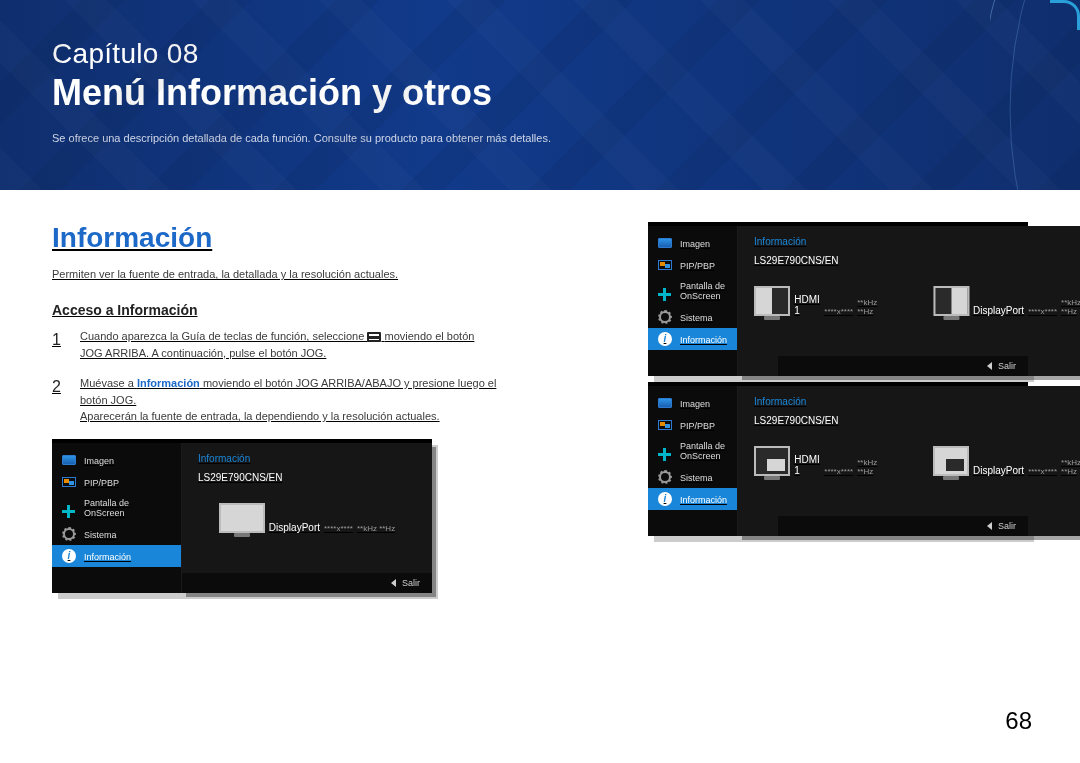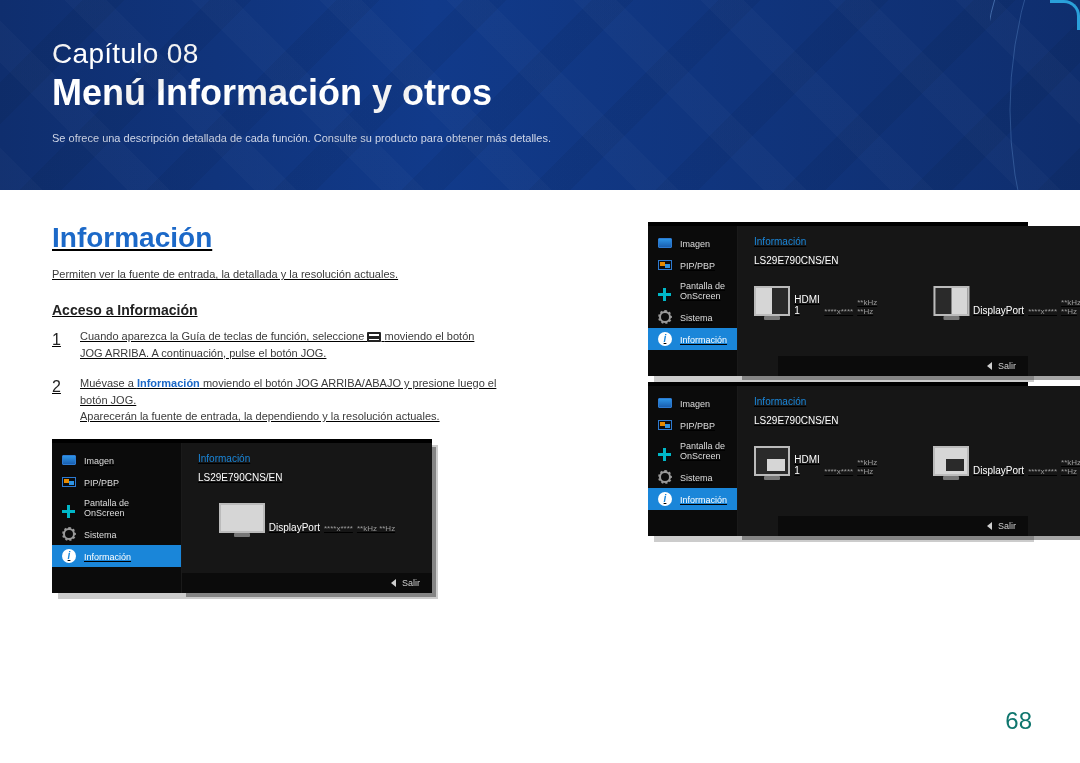--- a/index.html
+++ b/index.html
@@ -39,21 +39,21 @@
   .osd-panel{flex:1;background:#161616;position:relative;padding:10px 16px 40px 16px;box-shadow: 4px 4px 0 0 rgba(0,0,0,.35);}
   .panel-title{color:#1a86d9;font-size:10px;}
   .panel-model{color:#fff;font-size:10px;margin-top:8px;}
   .sources{display:flex;gap:46px;justify-content:center;margin-top:20px;}
   .src{display:flex;flex-direction:row;align-items:flex-end;gap:4px;}
   .srclabel{color:#fff;font-size:10px;margin-top:6px;}
   .srcres,.srchz{color:#9a9a9a;font-size:8px;}
   .osd-foot{position:absolute;bottom:0;right:0;left:130px;background:#0b0b0b;height:20px;display:flex;align-items:center;justify-content:flex-end;gap:6px;padding-right:12px;color:#cfcfcf;font-size:9px;text-align:right;}
   .tri{width:0;height:0;border-top:4px solid transparent;border-bottom:4px solid transparent;border-right:5px solid #cfcfcf;}
   .note{font-size:10px;color:#777;margin-top:20px;border-top:1px solid #bbb;padding-top:10px;width:460px;}
-  .pagenum{position:absolute;bottom:28px;right:48px;font-size:24px;color:#0f766e;}
+  .pagenum{position:absolute;bottom:28px;right:48px;font-size:24px;color:#000000;}
   
   .mon{width:46px;height:30px;border:2px solid #bbb;background:#2a2a2a;position:relative;}
   .mon::after{content:"";position:absolute;left:50%;transform:translateX(-50%);bottom:-6px;width:16px;height:4px;background:#777;border-radius:1px;}
   .mon.full{background:#d6d6d6;}
   .mon.splitV::before{content:"";position:absolute;left:0;top:0;bottom:0;width:50%;background:#d6d6d6;}
   .mon.pip::before{content:"";position:absolute;right:3px;bottom:3px;width:18px;height:12px;background:#d6d6d6;}
   
   .ic-monitor{width:14px;height:10px;border:1.5px solid #2d7ad1;background:linear-gradient(#2d94e6,#1a5fb0);border-radius:1px;}
   .ic-pip{width:14px;height:10px;border:1.5px solid #2d7ad1;position:relative;}
   .ic-pip::before{content:"";position:absolute;left:1px;top:1px;width:5px;height:4px;background:#e68a00;}

